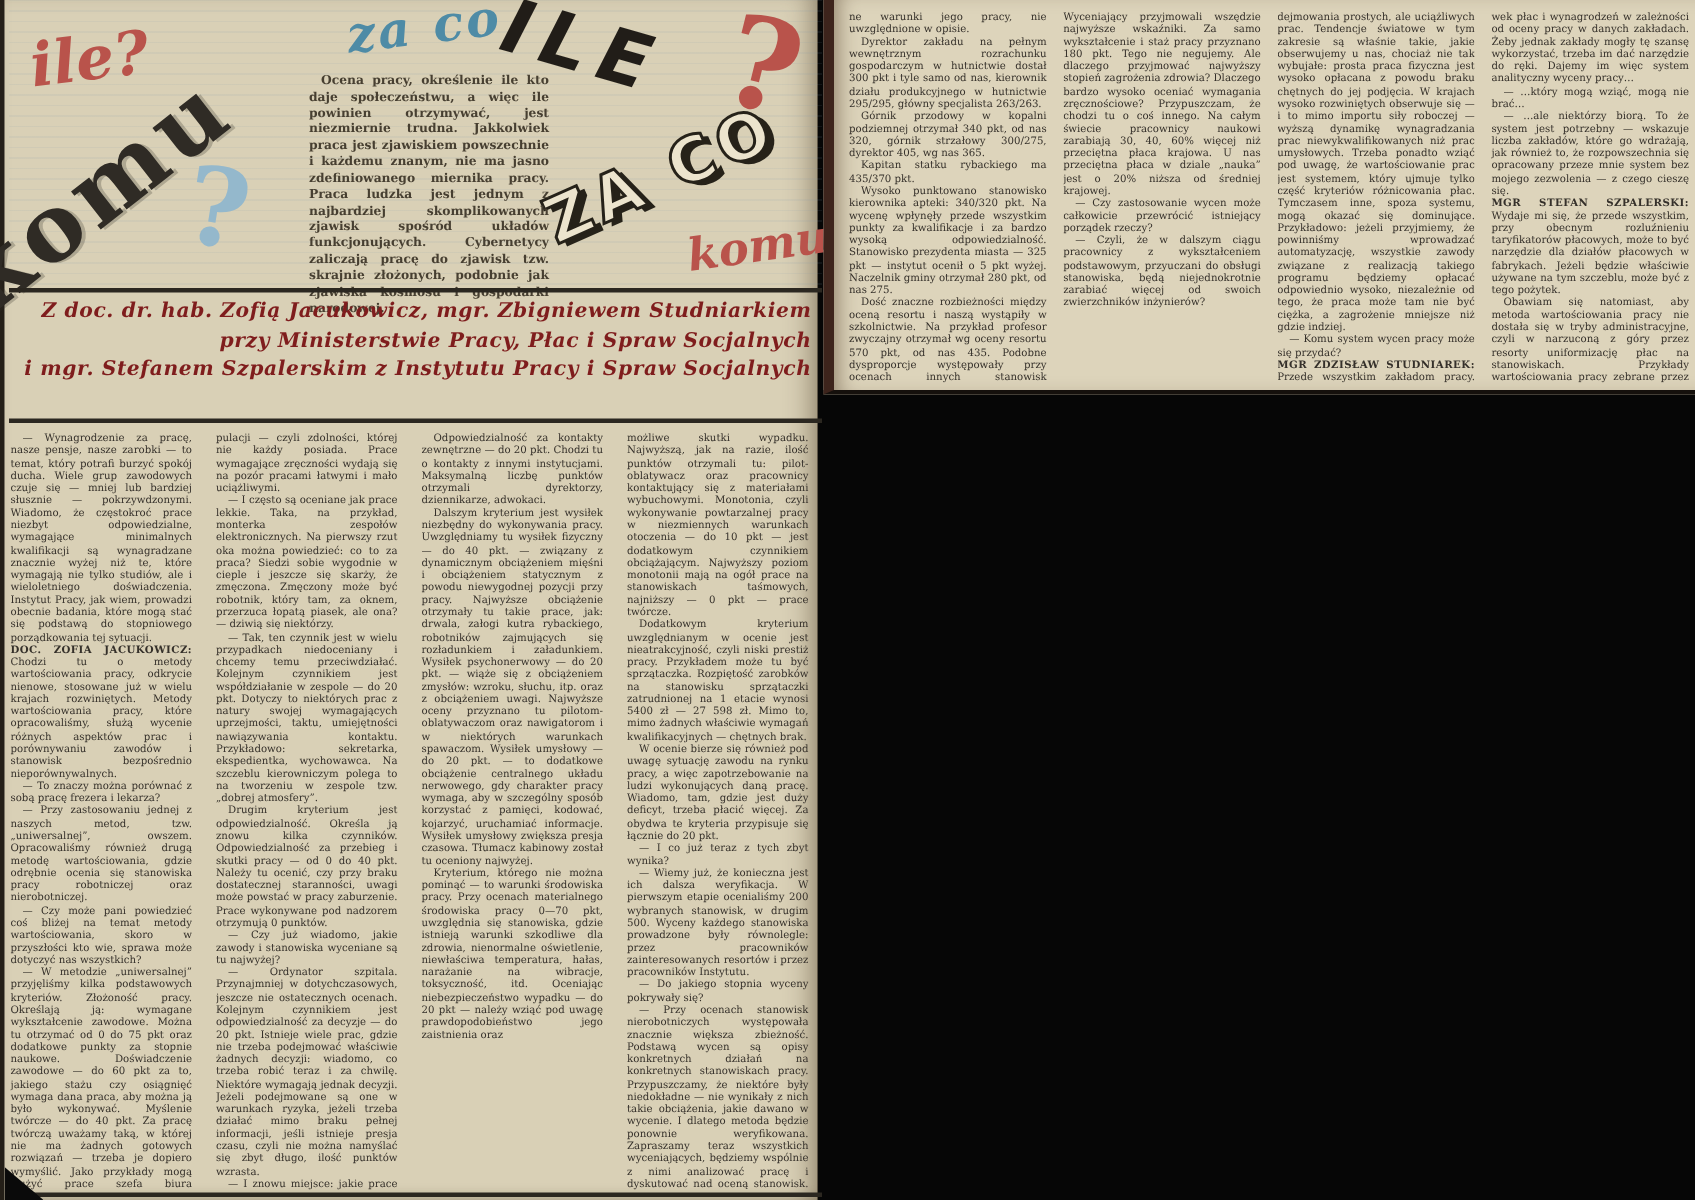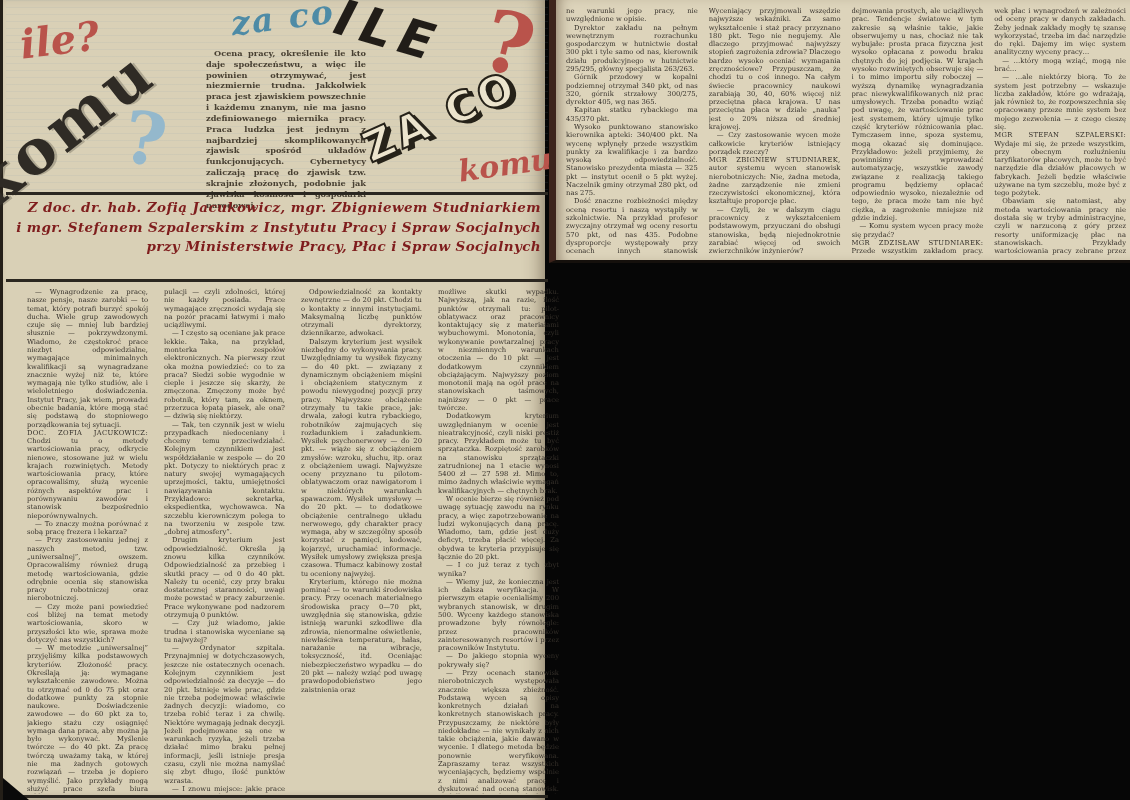--- a/index.html
+++ b/index.html
@@ -38,76 +38,76 @@
 
   
   .rule{position:absolute;left:3px;width:542px;background:var(--rule)}
   .rule-a{top:192px;height:3px}
   .rule-b{top:279px;height:3px}
   .rule-c{top:795px;height:3px}
   .byline{position:absolute;left:10px;top:198px;width:528px;text-align:right;
     font-style:italic;font-weight:bold;color:#7f1d1d;font-size:13.5px;line-height:1.45;letter-spacing:.4px}
 
   
-  .cols-left{position:absolute;left:24px;top:288px;width:532px;height:506px;display:flex;gap:16px}
+  .cols-left{position:absolute;left:4px;top:288px;width:532px;height:506px;display:flex;gap:16px}
   .cols-left .col{width:127px;height:506px;overflow:hidden}
 
   
   .page-right{position:absolute;left:549px;top:0;width:581px;height:263px;background:var(--page2);
     border-left:7px solid #3d241c;border-bottom:3px solid #15100c;
     box-shadow:inset 10px 0 14px -8px rgba(60,40,20,.5);padding-left:12px;}
   .cols-right{position:absolute;left:10px;top:7px;width:560px;height:248px;display:flex;gap:11px}
   .cols-right .col{width:132px;height:248px;overflow:hidden}
 
   
   .col{font-size:6.8px;line-height:1.22;color:var(--body-ink);text-align:justify}
   .col p{text-indent:8px;margin:0}
   .col p.q{}
   .col p.ld{text-indent:0}
-  .col p strong{font-weight:normal;letter-spacing:.3px}
+  .col p strong{font-weight:bold;letter-spacing:.3px}
 </style>
 </head>
 <body>
 
 <div class="page-left">
   <div class="masthead">
     <span class="hw w-komu">komu</span>
     <span class="hw w-ile">ile?</span>
     <span class="hw w-q-blue">?</span>
     <span class="hw w-zaco">za co</span>
     <span class="hw w-ile2">ILE</span>
     <span class="hw w-q-red">?</span>
     <span class="hw w-zaco2">ZA CO</span>
     <span class="hw w-komu2">komu?</span>
     <p class="lede">Ocena pracy, określenie ile kto daje społeczeństwu, a więc ile powinien otrzymywać, jest niezmiernie trudna. Jakkolwiek praca jest zjawiskiem powszechnie i każdemu znanym, nie ma jasno zdefiniowanego miernika pracy. Praca ludzka jest jednym z najbardziej skomplikowanych zjawisk spośród układów funkcjonujących. Cybernetycy zaliczają pracę do zjawisk tzw. skrajnie złożonych, podobnie jak zjawiska kosmosu i gospodarki narodowej.</p>
   </div>
 
   <div class="rule rule-a"></div>
   <div class="byline">
     <div>Z doc. dr. hab. Zofią Jacukowicz, mgr. Zbigniewem Studniarkiem</div>
+    <div>przy Ministerstwie Pracy, Płac i Spraw Socjalnych</div>
     <div>i mgr. Stefanem Szpalerskim z Instytutu Pracy i Spraw Socjalnych</div>
-    <div>przy Ministerstwie Pracy, Płac i Spraw Socjalnych</div>
   </div>
   <div class="rule rule-b"></div>
 
   <div class="cols-left">
     <div class="col">
         <p class="q">— Wynagrodzenie za pracę, nasze pensje, nasze zarobki — to temat, który potrafi burzyć spokój ducha. Wiele grup zawodowych czuje się — mniej lub bardziej słusznie — pokrzywdzonymi. Wiadomo, że częstokroć prace niezbyt odpowiedzialne, wymagające minimalnych kwalifikacji są wynagradzane znacznie wyżej niż te, które wymagają nie tylko studiów, ale i wieloletniego doświadczenia. Instytut Pracy, jak wiem, prowadzi obecnie badania, które mogą stać się podstawą do stopniowego porządkowania tej sytuacji.</p>
         <p class="ld"><strong>DOC. ZOFIA JACUKOWICZ: </strong>Chodzi tu o metody wartościowania pracy, odkrycie nienowe, stosowane już w wielu krajach rozwiniętych. Metody wartościowania pracy, które opracowaliśmy, służą wycenie różnych aspektów prac i porównywaniu zawodów i stanowisk bezpośrednio nieporównywalnych.</p>
         <p class="q">— To znaczy można porównać z sobą pracę frezera i lekarza?</p>
         <p>— Przy zastosowaniu jednej z naszych metod, tzw. „uniwersalnej”, owszem. Opracowaliśmy również drugą metodę wartościowania, gdzie odrębnie ocenia się stanowiska pracy robotniczej oraz nierobotniczej.</p>
         <p class="q">— Czy może pani powiedzieć coś bliżej na temat metody wartościowania, skoro w przyszłości kto wie, sprawa może dotyczyć nas wszystkich?</p>
         <p>— W metodzie „uniwersalnej” przyjęliśmy kilka podstawowych kryteriów. Złożoność pracy. Określają ją: wymagane wykształcenie zawodowe. Można tu otrzymać od 0 do 75 pkt oraz dodatkowe punkty za stopnie naukowe. Doświadczenie zawodowe — do 60 pkt za to, jakiego stażu czy osiągnięć wymaga dana praca, aby można ją było wykonywać. Myślenie twórcze — do 40 pkt. Za pracę twórczą uważamy taką, w której nie ma żadnych gotowych rozwiązań — trzeba je dopiero wymyślić. Jako przykłady mogą służyć prace szefa biura reklamowego, pisarzy, przedstawicieli zawodów artystycznych, naukowców, niektóre prace architektów, konstruktorów, projektantów, itp. Wprowadzenie tego czynnika ma na celu dowartościowanie pracy umysłowej. Zręczność — do 25 pkt. Ten z kolei czynnik ma dowartościować prace wymagające precyzji, dokładności i subtelności mani-</p>
       </div>
     <div class="col">
         <p class="ld">pulacji — czyli zdolności, której nie każdy posiada. Prace wymagające zręczności wydają się na pozór pracami łatwymi i mało uciążliwymi.</p>
         <p class="q">— I często są oceniane jak prace lekkie. Taka, na przykład, monterka zespołów elektronicznych. Na pierwszy rzut oka można powiedzieć: co to za praca? Siedzi sobie wygodnie w cieple i jeszcze się skarży, że zmęczona. Zmęczony może być robotnik, który tam, za oknem, przerzuca łopatą piasek, ale ona? — dziwią się niektórzy.</p>
         <p>— Tak, ten czynnik jest w wielu przypadkach niedoceniany i chcemy temu przeciwdziałać. Kolejnym czynnikiem jest współdziałanie w zespole — do 20 pkt. Dotyczy to niektórych prac z natury swojej wymagających uprzejmości, taktu, umiejętności nawiązywania kontaktu. Przykładowo: sekretarka, ekspedientka, wychowawca. Na szczeblu kierowniczym polega to na tworzeniu w zespole tzw. „dobrej atmosfery”.</p>
         <p>Drugim kryterium jest odpowiedzialność. Określa ją znowu kilka czynników. Odpowiedzialność za przebieg i skutki pracy — od 0 do 40 pkt. Należy tu ocenić, czy przy braku dostatecznej staranności, uwagi może powstać w pracy zaburzenie. Prace wykonywane pod nadzorem otrzymują 0 punktów.</p>
-        <p class="q">— Czy już wiadomo, jakie trudna i stanowiska wyceniane są tu najwyżej?</p>
+        <p class="q">— Czy już wiadomo, jakie zawody i stanowiska wyceniane są tu najwyżej?</p>
         <p>— Ordynator szpitala. Przynajmniej w dotychczasowych, jeszcze nie ostatecznych ocenach. Kolejnym czynnikiem jest odpowiedzialność za decyzje — do 20 pkt. Istnieje wiele prac, gdzie nie trzeba podejmować właściwie żadnych decyzji: wiadomo, co trzeba robić teraz i za chwilę. Niektóre wymagają jednak decyzji. Jeżeli podejmowane są one w warunkach ryzyka, jeżeli trzeba działać mimo braku pełnej informacji, jeśli istnieje presja czasu, czyli nie można namyślać się zbyt długo, ilość punktów wzrasta.</p>
         <p class="q">— I znowu miejsce: jakie prace są najwyżej punktowane?</p>
         <p>— Z tych najbardziej znanych: kapitan statku, dyrektor przedsiębiorstwa. Podobnie zresztą jak przy następnym czynniku: odpowiedzialność za kierowanie ludźmi — do 20 pkt. Im większy zespół i im bardziej złożona jest praca wykonywana</p>
       </div>
     <div class="col">
         <p>Odpowiedzialność za kontakty zewnętrzne — do 20 pkt. Chodzi tu o kontakty z innymi instytucjami. Maksymalną liczbę punktów otrzymali dyrektorzy, dziennikarze, adwokaci.</p>
         <p>Dalszym kryterium jest wysiłek niezbędny do wykonywania pracy. Uwzględniamy tu wysiłek fizyczny — do 40 pkt. — związany z dynamicznym obciążeniem mięśni i obciążeniem statycznym z powodu niewygodnej pozycji przy pracy. Najwyższe obciążenie otrzymały tu takie prace, jak: drwala, załogi kutra rybackiego, robotników zajmujących się rozładunkiem i załadunkiem. Wysiłek psychonerwowy — do 20 pkt. — wiąże się z obciążeniem zmysłów: wzroku, słuchu, itp. oraz z obciążeniem uwagi. Najwyższe oceny przyznano tu pilotom-oblatywaczom oraz nawigatorom i w niektórych warunkach spawaczom. Wysiłek umysłowy — do 20 pkt. — to dodatkowe obciążenie centralnego układu nerwowego, gdy charakter pracy wymaga, aby w szczególny sposób korzystać z pamięci, kodować, kojarzyć, uruchamiać informacje. Wysiłek umysłowy zwiększa presja czasowa. Tłumacz kabinowy został tu oceniony najwyżej.</p>
         <p>Kryterium, którego nie można pominąć — to warunki środowiska pracy. Przy ocenach materialnego środowiska pracy 0—70 pkt, uwzględnia się stanowiska, gdzie istnieją warunki szkodliwe dla zdrowia, nienormalne oświetlenie, niewłaściwa temperatura, hałas, narażanie na wibracje, toksyczność, itd. Oceniając niebezpieczeństwo wypadku — do 20 pkt — należy wziąć pod uwagę prawdopodobieństwo jego zaistnienia oraz</p>
       </div>
     <div class="col">
@@ -125,27 +125,26 @@
   <div class="corner-blot"></div>
 </div>
 
 <div class="page-right">
   <div class="cols-right">
     <div class="col">
         <p class="ld">ne warunki jego pracy, nie uwzględnione w opisie.</p>
         <p>Dyrektor zakładu na pełnym wewnętrznym rozrachunku gospodarczym w hutnictwie dostał 300 pkt i tyle samo od nas, kierownik działu produkcyjnego w hutnictwie 295/295, główny specjalista 263/263.</p>
         <p>Górnik przodowy w kopalni podziemnej otrzymał 340 pkt, od nas 320, górnik strzałowy 300/275, dyrektor 405, wg nas 365.</p>
         <p>Kapitan statku rybackiego ma 435/370 pkt.</p>
-        <p>Wysoko punktowano stanowisko kierownika apteki: 340/400 pkt. Na wycenę wpłynęły przede wszystkim punkty za kwalifikacje i za bardzo wysoką odpowiedzialność. Stanowisko prezydenta miasta — 325 pkt — instytut ocenił o 5 pkt wyżej. Naczelnik gminy otrzymał 280 pkt, od nas 275.</p>
+        <p>Wysoko punktowano stanowisko kierownika apteki: 340/320 pkt. Na wycenę wpłynęły przede wszystkim punkty za kwalifikacje i za bardzo wysoką odpowiedzialność. Stanowisko prezydenta miasta — 325 pkt — instytut ocenił o 5 pkt wyżej. Naczelnik gminy otrzymał 280 pkt, od nas 275.</p>
         <p>Dość znaczne rozbieżności między oceną resortu i naszą wystąpiły w szkolnictwie. Na przykład profesor zwyczajny otrzymał wg oceny resortu 570 pkt, od nas 435. Podobne dysproporcje występowały przy ocenach innych stanowisk naukowych.</p>
       </div>
     <div class="col">
         <p class="ld">Wyceniający przyjmowali wszędzie najwyższe wskaźniki. Za samo wykształcenie i staż pracy przyznano 180 pkt. Tego nie negujemy. Ale dlaczego przyjmować najwyższy stopień zagrożenia zdrowia? Dlaczego bardzo wysoko oceniać wymagania zręcznościowe? Przypuszczam, że chodzi tu o coś innego. Na całym świecie pracownicy naukowi zarabiają 30, 40, 60% więcej niż przeciętna płaca krajowa. U nas przeciętna płaca w dziale „nauka” jest o 20% niższa od średniej krajowej.</p>
-        <p class="q">— Czy zastosowanie wycen może całkowicie kryteriów istniejący porządek rzeczy?</p>
-        <p class="ld"><strong>MGR ZBIGNIEW STUDNIAREK, </strong>autor systemu wycen stanowisk nierobotniczych: Nie, żadna metoda, żadne zarządzenie nie zmieni rzeczywistości ekonomicznej, która kształtuje proporcje płac.</p>
+        <p class="q">— Czy zastosowanie wycen może całkowicie przewrócić istniejący porządek rzeczy?</p>
         <p class="q">— Czyli, że w dalszym ciągu pracownicy z wykształceniem podstawowym, przyuczani do obsługi stanowiska, będą niejednokrotnie zarabiać więcej od swoich zwierzchników inżynierów?</p>
       </div>
     <div class="col">
         <p class="ld">dejmowania prostych, ale uciążliwych prac. Tendencje światowe w tym zakresie są właśnie takie, jakie obserwujemy u nas, chociaż nie tak wybujałe: prosta praca fizyczna jest wysoko opłacana z powodu braku chętnych do jej podjęcia. W krajach wysoko rozwiniętych obserwuje się — i to mimo importu siły roboczej — wyższą dynamikę wynagradzania prac niewykwalifikowanych niż prac umysłowych. Trzeba ponadto wziąć pod uwagę, że wartościowanie prac jest systemem, który ujmuje tylko część kryteriów różnicowania płac. Tymczasem inne, spoza systemu, mogą okazać się dominujące. Przykładowo: jeżeli przyjmiemy, że powinniśmy wprowadzać automatyzację, wszystkie zawody związane z realizacją takiego programu będziemy opłacać odpowiednio wysoko, niezależnie od tego, że praca może tam nie być ciężka, a zagrożenie mniejsze niż gdzie indziej.</p>
         <p class="q">— Komu system wycen pracy może się przydać?</p>
         <p class="ld"><strong>MGR ZDZISŁAW STUDNIAREK: </strong>Przede wszystkim zakładom pracy. Nie można odbierać zakładom tego, co im się dało, to znaczy możliwości regulowania sta-</p>
       </div>
     <div class="col">
         <p class="ld">wek płac i wynagrodzeń w zależności od oceny pracy w danych zakładach. Żeby jednak zakłady mogły tę szansę wykorzystać, trzeba im dać narzędzie do ręki. Dajemy im więc system analityczny wyceny pracy…</p>
         <p class="q">— …który mogą wziąć, mogą nie brać…</p>

